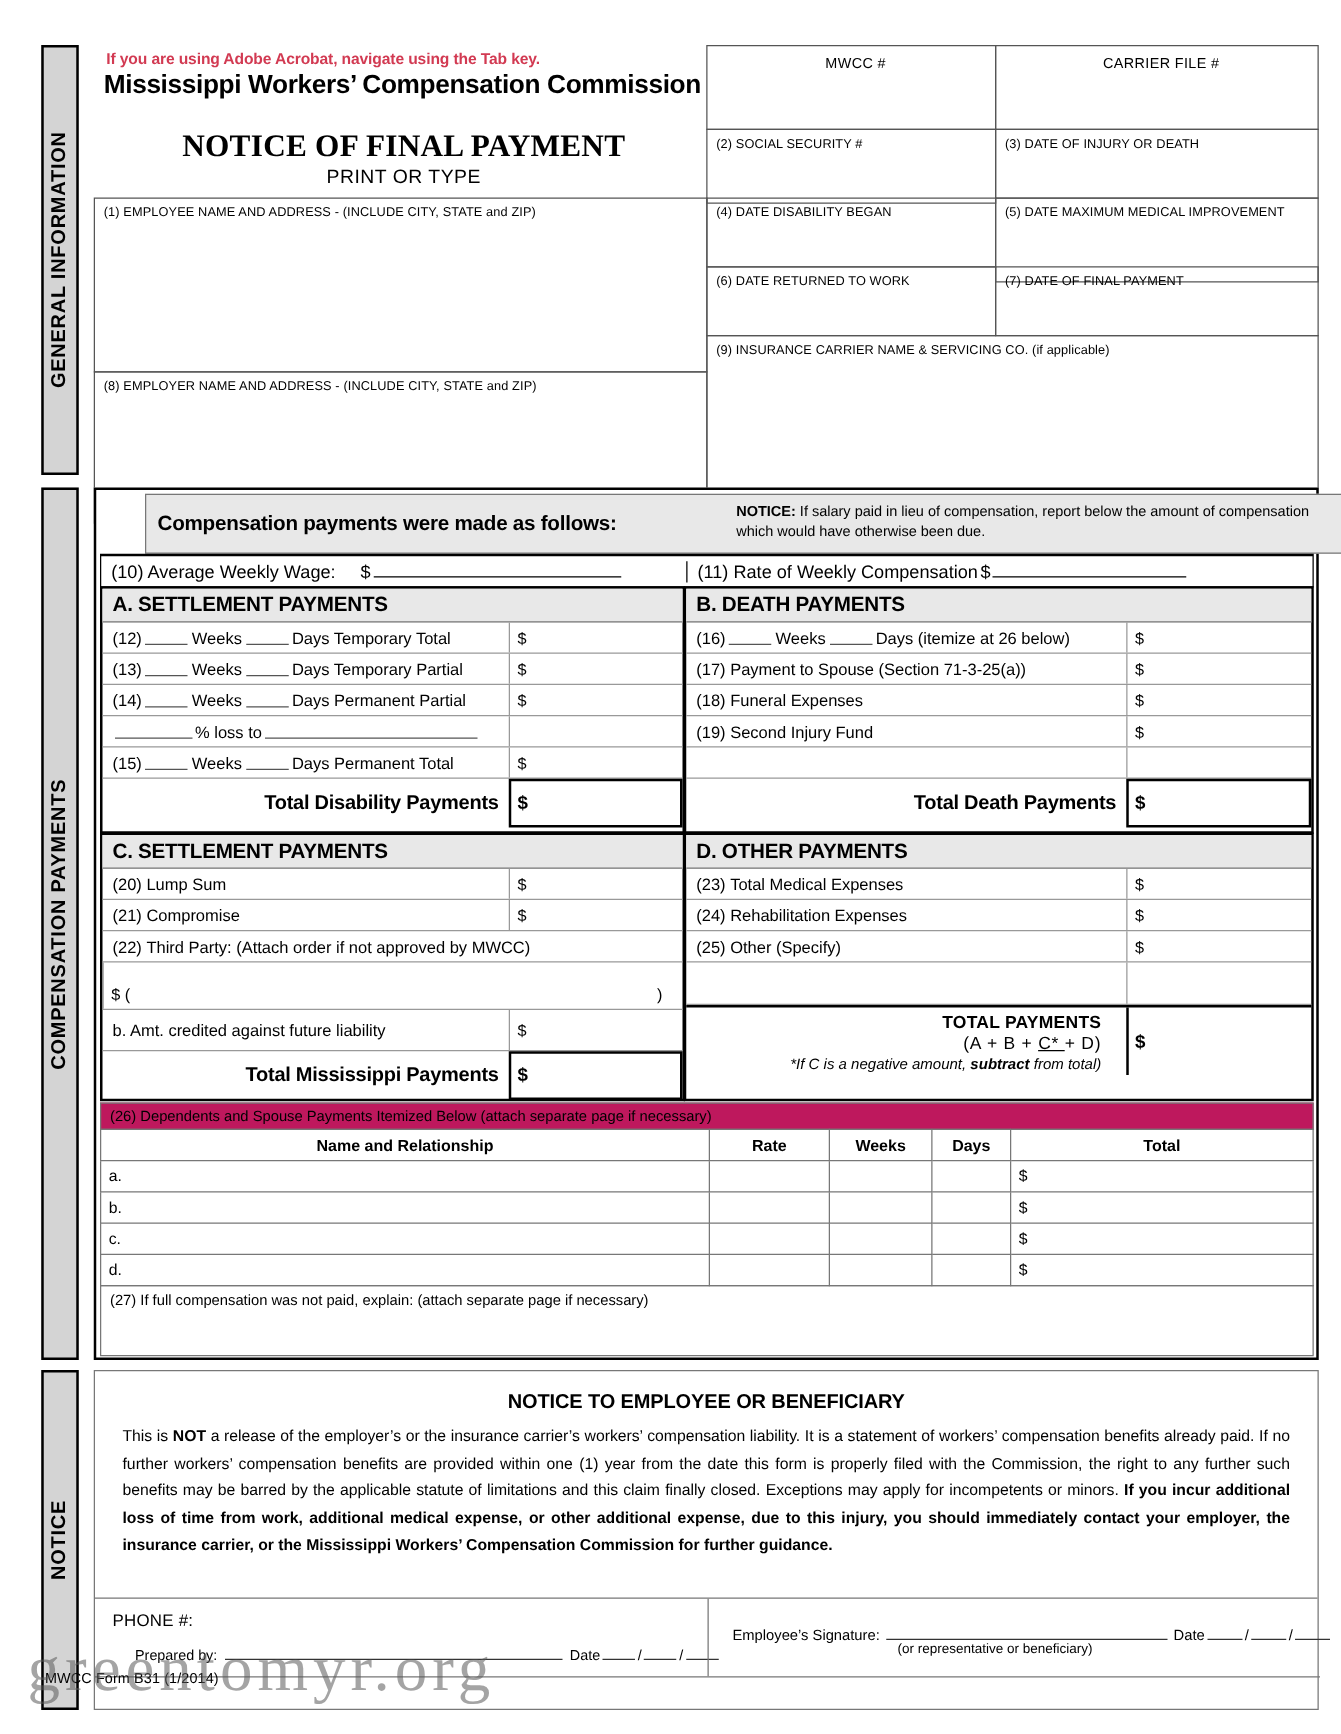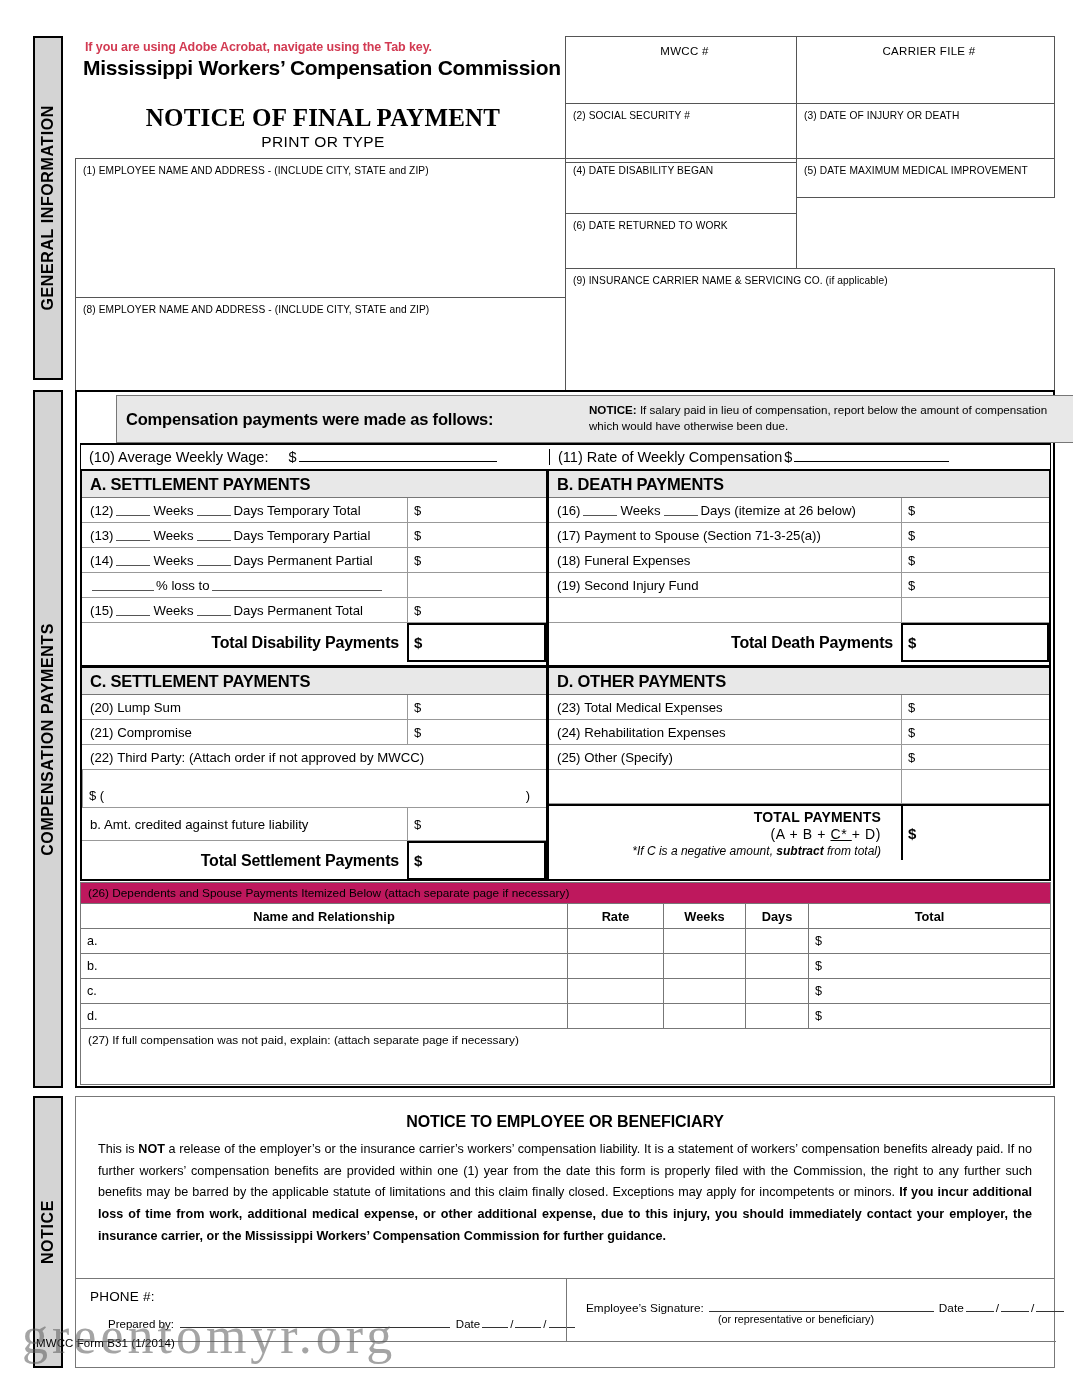--- a/index.html
+++ b/index.html
@@ -98,21 +98,21 @@
     letter-spacing: 0.3px;
   }
 
   
   #b-mwcc    { left: 490px; top: 0px;   width: 232px; height: 68px; }
   #b-carrier { left: 721px; top: 0px;   width: 259px; height: 68px; }
   #b-ssn     { left: 490px; top: 67px;  width: 232px; height: 60px; }
   #b-doi     { left: 721px; top: 67px;  width: 259px; height: 56px; }
   #b-emp     { left: 0px;   top: 122px; width: 491px; height: 140px; }
   #b-dis     { left: 490px; top: 122px; width: 232px; height: 56px; }
-  #b-mmi     { left: 721px; top: 122px; width: 259px; height: 40px; }
+  #b-mmi     { left: 721px; top: 122px; width: 259px; height: 68px; }
   #b-rtw     { left: 490px; top: 177px; width: 232px; height: 56px; }
   #b-dfp     { left: 721px; top: 177px; width: 259px; height: 56px; }
   #b-empr    { left: 0px;   top: 261px; width: 491px; height: 122px; }
   #b-ins     { left: 490px; top: 232px; width: 490px; height: 151px; }
 
   
   #comp-frame {
     position: absolute;
     left: 75px; top: 390px;
     width: 980px; height: 698px;
@@ -478,20 +478,23 @@
   </div>
   <div class="gbox" id="b-dis">
     <span class="lbl">(4) DATE DISABILITY BEGAN</span>
   </div>
   <div class="gbox" id="b-mmi">
     <span class="lbl">(5) DATE MAXIMUM MEDICAL IMPROVEMENT</span>
   </div>
   <div class="gbox" id="b-rtw">
     <span class="lbl">(6) DATE RETURNED TO WORK</span>
   </div>
+  <div class="gbox" id="b-dfp">
+    <span class="lbl">(7) DATE OF FINAL PAYMENT</span>
+  </div>
   <div class="gbox" id="b-empr">
     <span class="lbl">(8) EMPLOYER NAME AND ADDRESS - (INCLUDE CITY, STATE and ZIP)</span>
   </div>
   <div class="gbox" id="b-ins">
     <span class="lbl">(9) INSURANCE CARRIER NAME &amp; SERVICING CO. (if applicable)</span>
   </div>
 </div>
 
 <div id="comp-frame">
   <div id="comp-inner">
@@ -669,21 +672,21 @@
       <div class="prow" style="height:33px">
         <div class="pdesc">
             <span>b. Amt. credited against future liability</span>
           </div>
         <div class="pamt">
             <span>$</span>
           </div>
       </div>
 
       <div class="totalrow">
-        <div class="tlabel">Total Settlement Payments</div>
+        <div class="tlabel">Total Mississippi Payments</div>
         <div class="tamt">
             <span>$</span>
           </div>
       </div>
     </div>
 
     <div class="paycol" id="colD">
       <div class="sec-title">D. OTHER PAYMENTS</div>
 
       <div class="prow">

